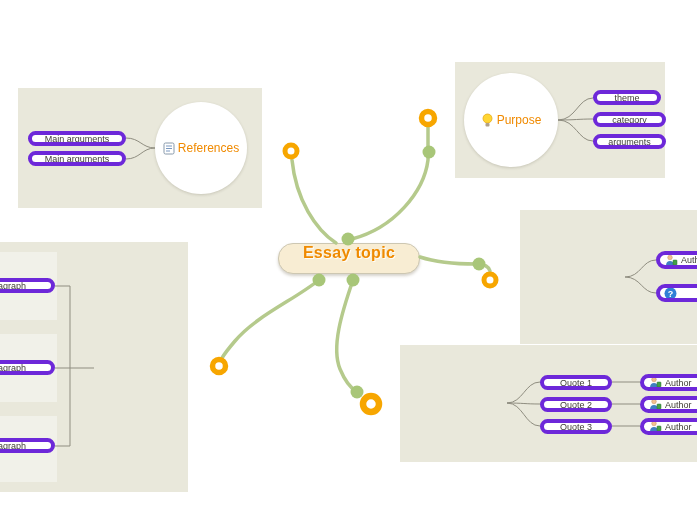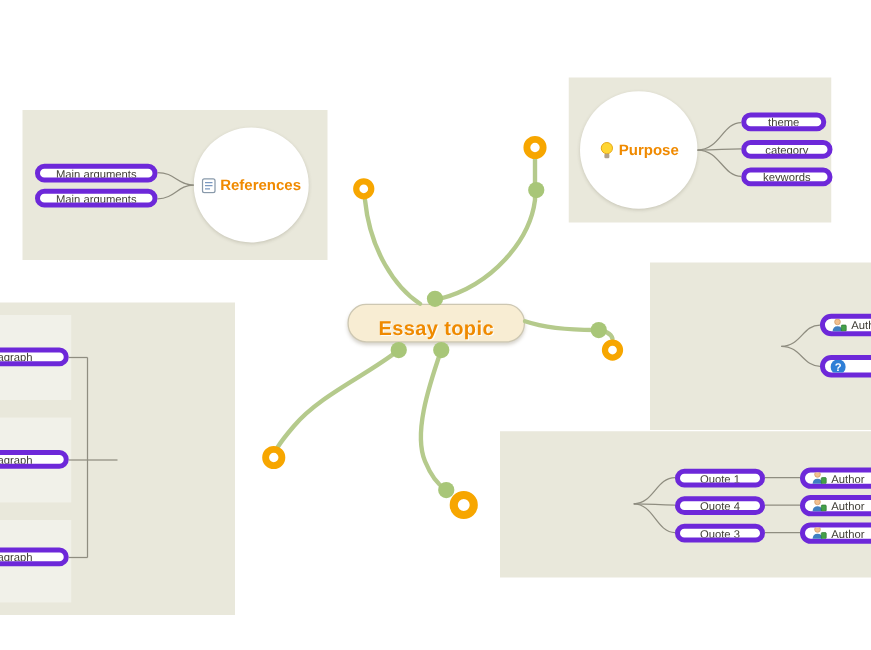--- a/index.html
+++ b/index.html
@@ -5,32 +5,32 @@
   * { margin:0; padding:0; box-sizing:border-box; }
   html,body { background:#fff; font-family:"Liberation Sans", sans-serif; }
   .canvas { position:relative; width:697px; height:520px; background:#fff; overflow:hidden; }
 
   .panel { position:absolute; background:#e9e8db; }
   .strip { position:absolute; background:rgba(255,255,255,0.38); }
 
   .circle { position:absolute; background:#fff; border-radius:50%;
             box-shadow:0 1px 3px rgba(70,65,40,.20);
             display:flex; align-items:center; justify-content:center; gap:3px; }
-  .tlabel { color:#f08a00; font-weight:bold; font-size:12px; white-space:nowrap;
+  .tlabel { color:#f08a00; font-weight:normal; font-size:12px; white-space:nowrap;
             text-shadow:0 1px 0 rgba(255,255,255,.9); }
   .tlabel.sm { font-size:11px; }
 
   .pill { position:absolute; background:#fff; border:4px solid #6d28d9; border-radius:8px;
           display:flex; align-items:center; justify-content:center;
           font-size:9px; color:#3f3d35; white-space:nowrap; overflow:hidden; }
   .pill.iconpill { justify-content:flex-start; padding-left:4px; gap:3px; border-radius:9px; }
 
   .center-node { position:absolute; left:278px; top:243px; width:142px; height:31px;
                  background:#f8edd3; border:1px solid #cdc7b2; border-radius:15px;
-                 display:flex; align-items:flex-end; justify-content:center;
+                 display:flex; align-items:flex-start; justify-content:center;
                  box-shadow:0 2px 3px rgba(90,80,50,.25); }
   .center-node span { color:#ef8a00; font-weight:bold; font-size:16px; letter-spacing:.3px;
                       text-shadow:1px 1px 0 rgba(255,255,255,.85); }
 
   .overlay { position:absolute; left:0; top:0; }
   .picon { display:inline-flex; align-items:center; }
 </style>
 </head>
 <body>
 
@@ -77,21 +77,21 @@
     <span>Main arguments</span>
   </div>
 
   <div class="pill" style="left:593px;top:90px;width:68px;height:15px">
     <span>theme</span>
   </div>
   <div class="pill" style="left:593px;top:112px;width:73px;height:15px">
     <span>category</span>
   </div>
   <div class="pill" style="left:593px;top:134px;width:73px;height:15px">
-    <span>keywords</span>
+    <span>arguments</span>
   </div>
 
   <div class="pill iconpill" style="left:656px;top:251px;width:66px;height:18px">
     <span class="picon">
       <svg width="14" height="13" viewBox="0 0 14 13">
           <circle cx="6" cy="3.5" r="2.3" fill="#f2c08f" stroke="#c89060" stroke-width="0.5"></circle>
           <path d="M2 12 Q2 7 6 7 Q10 7 10 12 Z" fill="#3f7fc1"></path>
           <rect x="9" y="6" width="4" height="5" rx="0.8" fill="#44a047" stroke="#2c7030" stroke-width="0.5"></rect>
         </svg>
     </span>
@@ -104,21 +104,21 @@
           <text x="6.5" y="9.6" font-size="9" font-weight="bold" fill="#fff" text-anchor="middle" font-family="Liberation Sans, sans-serif">?</text>
         </svg>
     </span>
     <span></span>
   </div>
 
   <div class="pill" style="left:540px;top:375px;width:72px;height:15px">
     <span>Quote 1</span>
   </div>
   <div class="pill" style="left:540px;top:397px;width:72px;height:15px">
-    <span>Quote 4</span>
+    <span>Quote 2</span>
   </div>
   <div class="pill" style="left:540px;top:419px;width:72px;height:15px">
     <span>Quote 3</span>
   </div>
 
   <div class="pill iconpill" style="left:640px;top:374px;width:72px;height:17px">
     <span class="picon">
       <svg width="14" height="13" viewBox="0 0 14 13">
           <circle cx="6" cy="3.5" r="2.3" fill="#f2c08f" stroke="#c89060" stroke-width="0.5"></circle>
           <path d="M2 12 Q2 7 6 7 Q10 7 10 12 Z" fill="#3f7fc1"></path>

